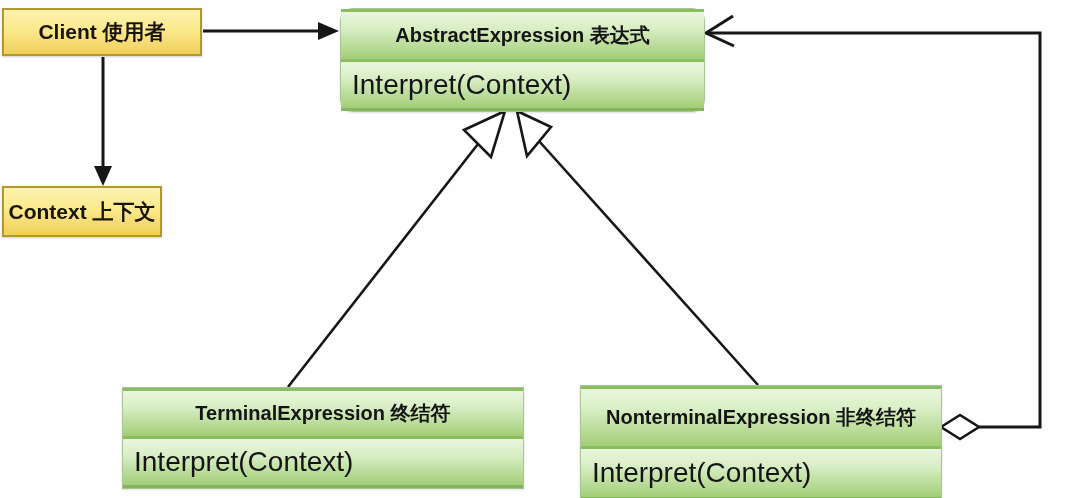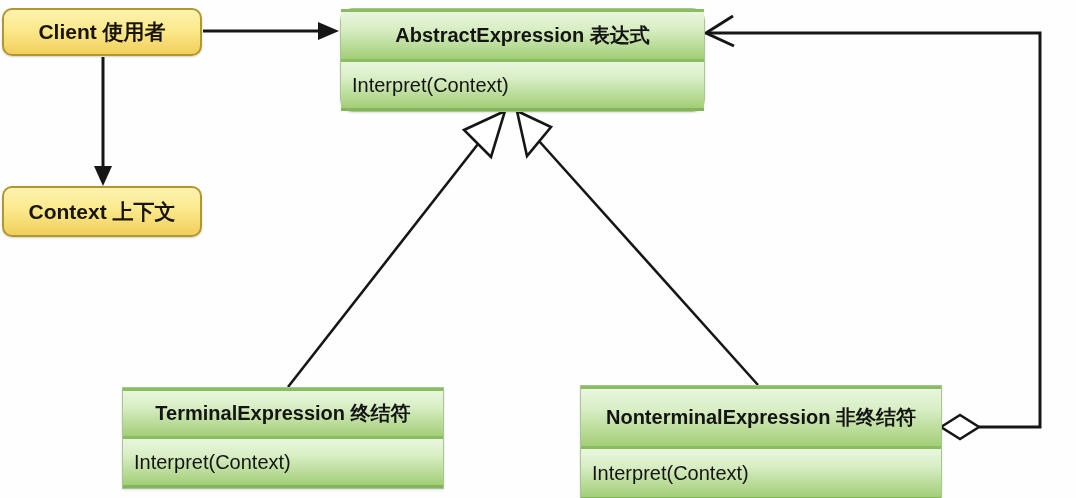--- a/index.html
+++ b/index.html
@@ -9,42 +9,42 @@
     background:#fefefe;
     font-family:"Liberation Sans","DejaVu Sans",sans-serif;
     overflow:hidden;
   }
   
   .ybox{
     position:absolute;
     box-sizing:border-box;
     background:linear-gradient(180deg,#fdf3b0 0%,#fbe98c 45%,#f0cf5c 100%);
     border:2px solid #b2962e;
-    border-radius:10px;
+    border-radius:0;
     display:flex;align-items:center;justify-content:center;
     font-weight:bold;font-size:21px;color:#181408;
     box-shadow:0 1px 2px rgba(0,0,0,.18);
   }
   
   .gbox{
     position:absolute;
     box-sizing:border-box;
     border:1px solid #a9c596;
     background:#cfe6b4;
     box-shadow:0 1px 2px rgba(0,0,0,.12);
   }
   .gcell{
     box-sizing:border-box;
     border-top:3px solid #8abc60;
     background:linear-gradient(180deg,#e9f6dd 0%,#d9eec5 35%,#a2ce77 100%);
     display:flex;align-items:center;
     color:#141414;
   }
   .gcell.header{justify-content:center;font-weight:bold;font-size:20px;}
-  .gcell.method{justify-content:flex-start;padding-left:11px;font-size:20px;border-bottom:3px solid #84b55a;}
+  .gcell.method{justify-content:flex-start;padding-left:11px;font-size:28px;border-bottom:3px solid #84b55a;}
   
   #edges{position:absolute;left:0;top:0;width:1076px;height:498px;pointer-events:none;}
 </style>
 </head>
 <body>
 
 <div id="canvas">
 
   <svg id="edges" viewBox="0 0 1076 498">
 
@@ -72,30 +72,30 @@
       <path d="M979,427 L1040,427 L1040,33 L708,33" fill="none" stroke="#161616" stroke-width="3"></path>
       <polyline points="733,16 706,33 734,46" fill="none" stroke="#161616" stroke-width="3"></polyline>
       <polygon points="941,427 960,415 979,427 960,439" fill="#ffffff" stroke="#161616" stroke-width="2.6"></polygon>
     </g>
   </svg>
 
   <div class="ybox" style="left:2px;top:8px;width:200px;height:48px;">
     <span>Client 使用者</span>
   </div>
 
-  <div class="ybox" style="left:2px;top:186px;width:200px;height:51px;">
+  <div class="ybox" style="left:2px;top:186px;width:160px;height:51px;">
     <span>Context 上下文</span>
   </div>
 
   <div class="gbox" style="left:340px;top:8px;width:365px;border-radius:13px;">
     <div class="gcell header" style="height:50px;">AbstractExpression 表达式</div>
     <div class="gcell method" style="height:52px;">Interpret(Context)</div>
   </div>
 
-  <div class="gbox" style="left:122px;top:387px;width:322px;">
+  <div class="gbox" style="left:122px;top:387px;width:402px;">
     <div class="gcell header" style="height:48px;">TerminalExpression 终结符</div>
     <div class="gcell method" style="height:52px;">Interpret(Context)</div>
   </div>
 
   <div class="gbox" style="left:580px;top:385px;width:362px;">
     <div class="gcell header" style="height:60px;">NonterminalExpression 非终结符</div>
     <div class="gcell method" style="height:54px;">Interpret(Context)</div>
   </div>
 
 </div>

